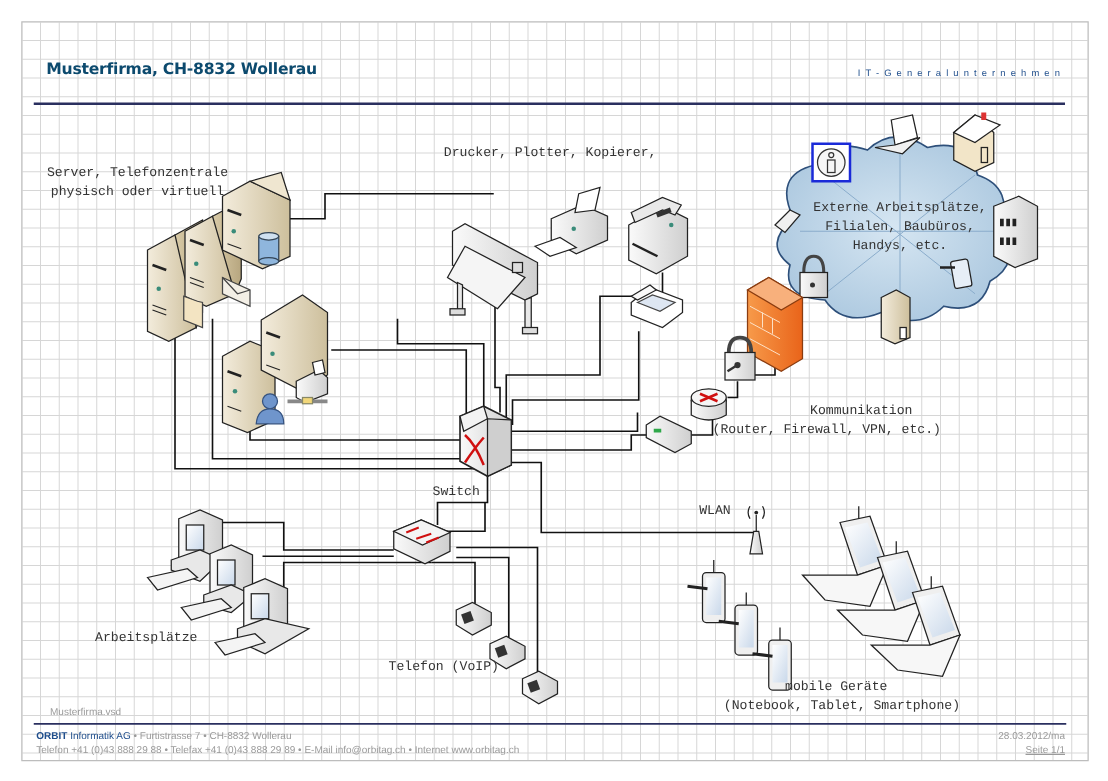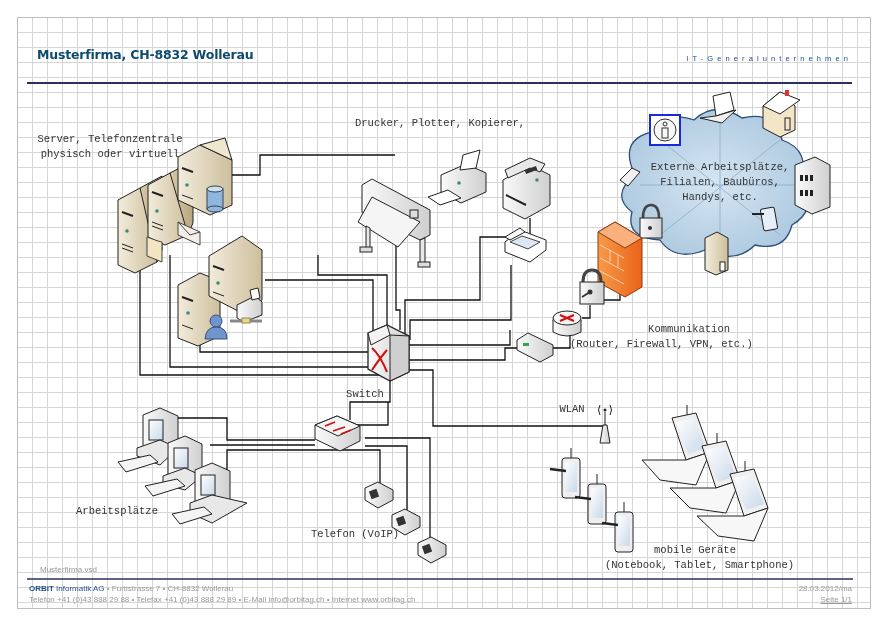--- a/index.html
+++ b/index.html
@@ -388,21 +388,21 @@
   <div>Handys, etc.</div>
 </div>
 <div class="abs lbl" style="left:570px; top:322px; width:160px;text-align:right;">
   <div>Kommunikation</div>
   <div>(Router, Firewall, VPN, etc.)</div>
 </div>
 <div class="abs lbl" style="left:340px; top:387px; width:50px;">Switch</div>
 <div class="abs lbl" style="left:552px; top:402px; width:40px;">WLAN</div>
 <div class="abs lbl" style="left:72px; top:504px; width:90px; text-align:center;">Arbeitsplätze</div>
 <div class="abs lbl" style="left:305px; top:527px; width:100px;">Telefon (VoIP)</div>
-<div class="abs lbl" style="left:605px; top:543px; width:180px;">
+<div class="abs lbl" style="left:579px; top:543px; width:180px;">
   <div>mobile Geräte</div>
   <div>(Notebook, Tablet, Smartphone)</div>
 </div>
 
 <div class="abs foot" style="left:40px; top:565px;">Musterfirma.vsd</div>
 <div class="abs foot" style="left:29px; top:584px;">
   <b class="brand">ORBIT</b><span class="brand"> Informatik AG</span><span> • Furtistrasse 7 • CH-8832 Wollerau</span>
 </div>
 <div class="abs foot" style="left:29px; top:595px;">Telefon +41 (0)43 888 29 88 • Telefax +41 (0)43 888 29 89 • E-Mail info@orbitag.ch • Internet www.orbitag.ch</div>
 <div class="abs foot" style="right:34px; top:584px; text-align:right;">28.03.2012/ma</div>

